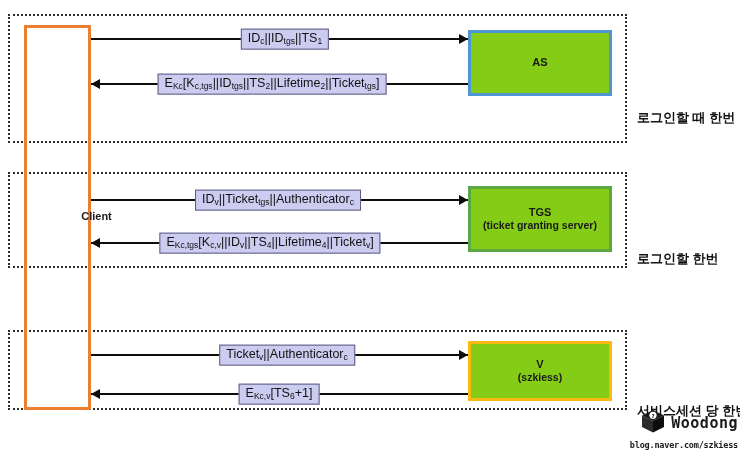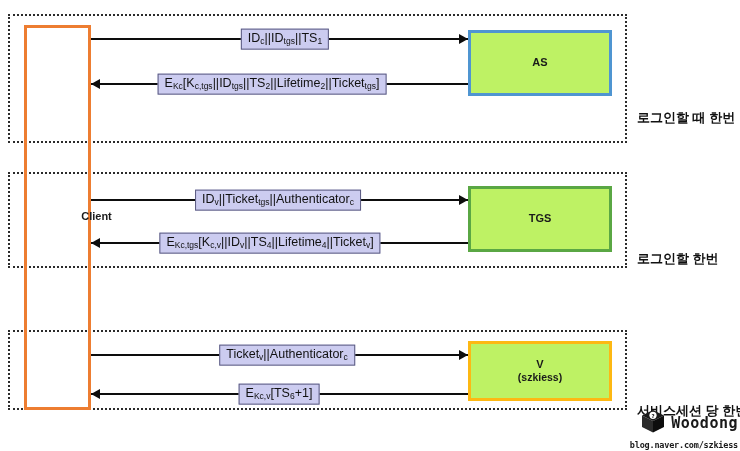--- a/index.html
+++ b/index.html
@@ -41,21 +41,21 @@
     color: #1a1a1a;
     text-align: center;
     z-index: 6;
     white-space: nowrap;
   }
 
   
   .entity {
     position: absolute;
     box-sizing: border-box;
-    background: #bef264;
+    background: #84cc16;
     display: flex;
     flex-direction: column;
     align-items: center;
     justify-content: center;
     z-index: 4;
   }
   .entity .ent-name {
     font-size: 11px;
     font-weight: bold;
     color: #1a1a1a;
@@ -179,20 +179,21 @@
 
   <div class="client-box" style="left:24px; top:25px; width:67px; height:385px;"></div>
   <div class="client-label" style="left:24px; top:210px; width:67px;padding-left:39px;">Client</div>
 
   <div class="entity as" style="left:468px; top:30px; width:144px; height:66px;">
     <div class="ent-name">AS</div>
   </div>
 
   <div class="entity tgs" style="left:468px; top:186px; width:144px; height:66px;">
     <div class="ent-name">TGS</div>
+    <div class="ent-sub">(ticket granting server)</div>
   </div>
 
   <div class="entity v" style="left:468px; top:341px; width:144px; height:60px;">
     <div class="ent-name">V</div>
     <div class="ent-sub">(szkiess)</div>
   </div>
 
   <div class="arrow-line" style="left:90px; top:38px; width:378px;"></div>
   <div class="arrow-head right" style="left:459px; top:34px;"></div>
 

